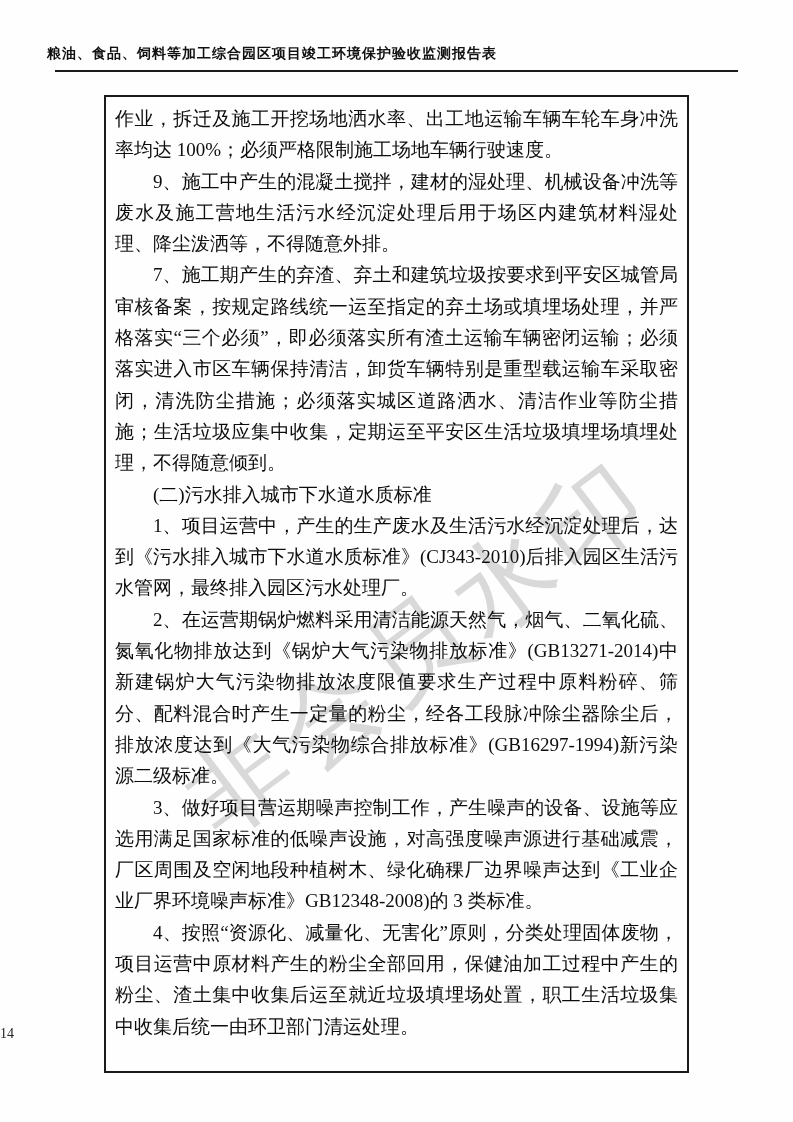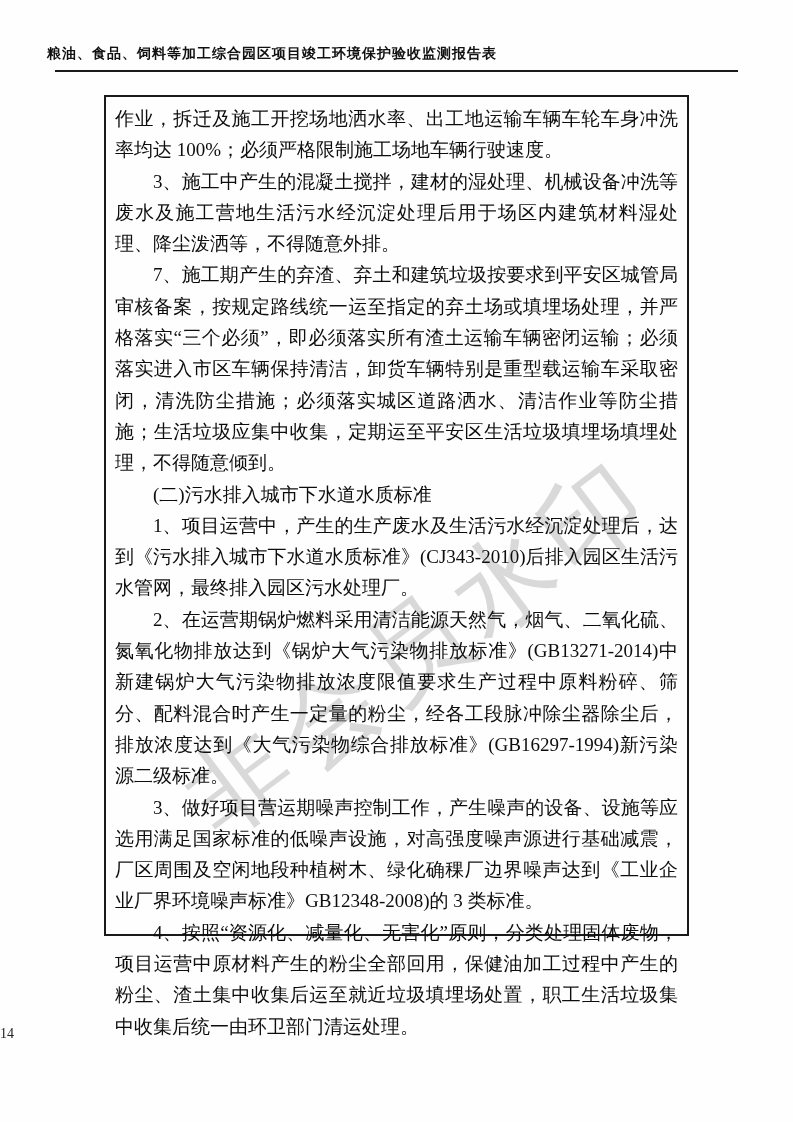--- a/index.html
+++ b/index.html
@@ -23,21 +23,21 @@
   }
   .header-rule{
     position:absolute;
     top:70px;left:55px;width:683px;
     border-top:2px solid #1a1a1a;
     height:0;
   }
   .table-cell{
     position:absolute;
     left:104px;top:95px;
-    width:585px;height:841px;
+    width:585px;height:978px;
     border:2px solid #1a1a1a;
     box-sizing:border-box;
     padding:6px 9px 0 9px;
     z-index:2;
   }
   .para{
     margin:0;
     font-size:19px;
     line-height:31.3px;
     text-align:justify;
@@ -73,21 +73,21 @@
 
   <div class="header-title">粮油、食品、饲料等加工综合园区项目竣工环境保护验收监测报告表</div>
 
   <div class="header-rule"></div>
 
   <div class="watermark" style="color: rgb(217, 217, 217);">非会员水印</div>
 
   <div class="table-cell">
     <div>
         <p class="para">作业，拆迁及施工开挖场地洒水率、出工地运输车辆车轮车身冲洗率均达 100%；必须严格限制施工场地车辆行驶速度。</p>
-        <p class="para indent">3、施工中产生的混凝土搅拌，建材的湿处理、机械设备冲洗等废水及施工营地生活污水经沉淀处理后用于场区内建筑材料湿处理、降尘泼洒等，不得随意外排。</p>
+        <p class="para indent">9、施工中产生的混凝土搅拌，建材的湿处理、机械设备冲洗等废水及施工营地生活污水经沉淀处理后用于场区内建筑材料湿处理、降尘泼洒等，不得随意外排。</p>
         <p class="para indent">7、施工期产生的弃渣、弃土和建筑垃圾按要求到平安区城管局审核备案，按规定路线统一运至指定的弃土场或填埋场处理，并严格落实“三个必须”，即必须落实所有渣土运输车辆密闭运输；必须落实进入市区车辆保持清洁，卸货车辆特别是重型载运输车采取密闭，清洗防尘措施；必须落实城区道路洒水、清洁作业等防尘措施；生活垃圾应集中收集，定期运至平安区生活垃圾填埋场填埋处理，不得随意倾到。</p>
         <p class="para indent">(二)污水排入城市下水道水质标准</p>
         <p class="para indent">1、项目运营中，产生的生产废水及生活污水经沉淀处理后，达到《污水排入城市下水道水质标准》(CJ343-2010)后排入园区生活污水管网，最终排入园区污水处理厂。</p>
         <p class="para indent">2、在运营期锅炉燃料采用清洁能源天然气，烟气、二氧化硫、氮氧化物排放达到《锅炉大气污染物排放标准》(GB13271-2014)中新建锅炉大气污染物排放浓度限值要求生产过程中原料粉碎、筛分、配料混合时产生一定量的粉尘，经各工段脉冲除尘器除尘后，排放浓度达到《大气污染物综合排放标准》(GB16297-1994)新污染源二级标准。</p>
         <p class="para indent">3、做好项目营运期噪声控制工作，产生噪声的设备、设施等应选用满足国家标准的低噪声设施，对高强度噪声源进行基础减震，厂区周围及空闲地段种植树木、绿化确稞厂边界噪声达到《工业企业厂界环境噪声标准》GB12348-2008)的 3 类标准。</p>
         <p class="para indent">4、按照“资源化、减量化、无害化”原则，分类处理固体废物，项目运营中原材料产生的粉尘全部回用，保健油加工过程中产生的粉尘、渣土集中收集后运至就近垃圾填埋场处置，职工生活垃圾集中收集后统一由环卫部门清运处理。</p>
       </div>
   </div>
 
   <div class="page-number">14</div>

